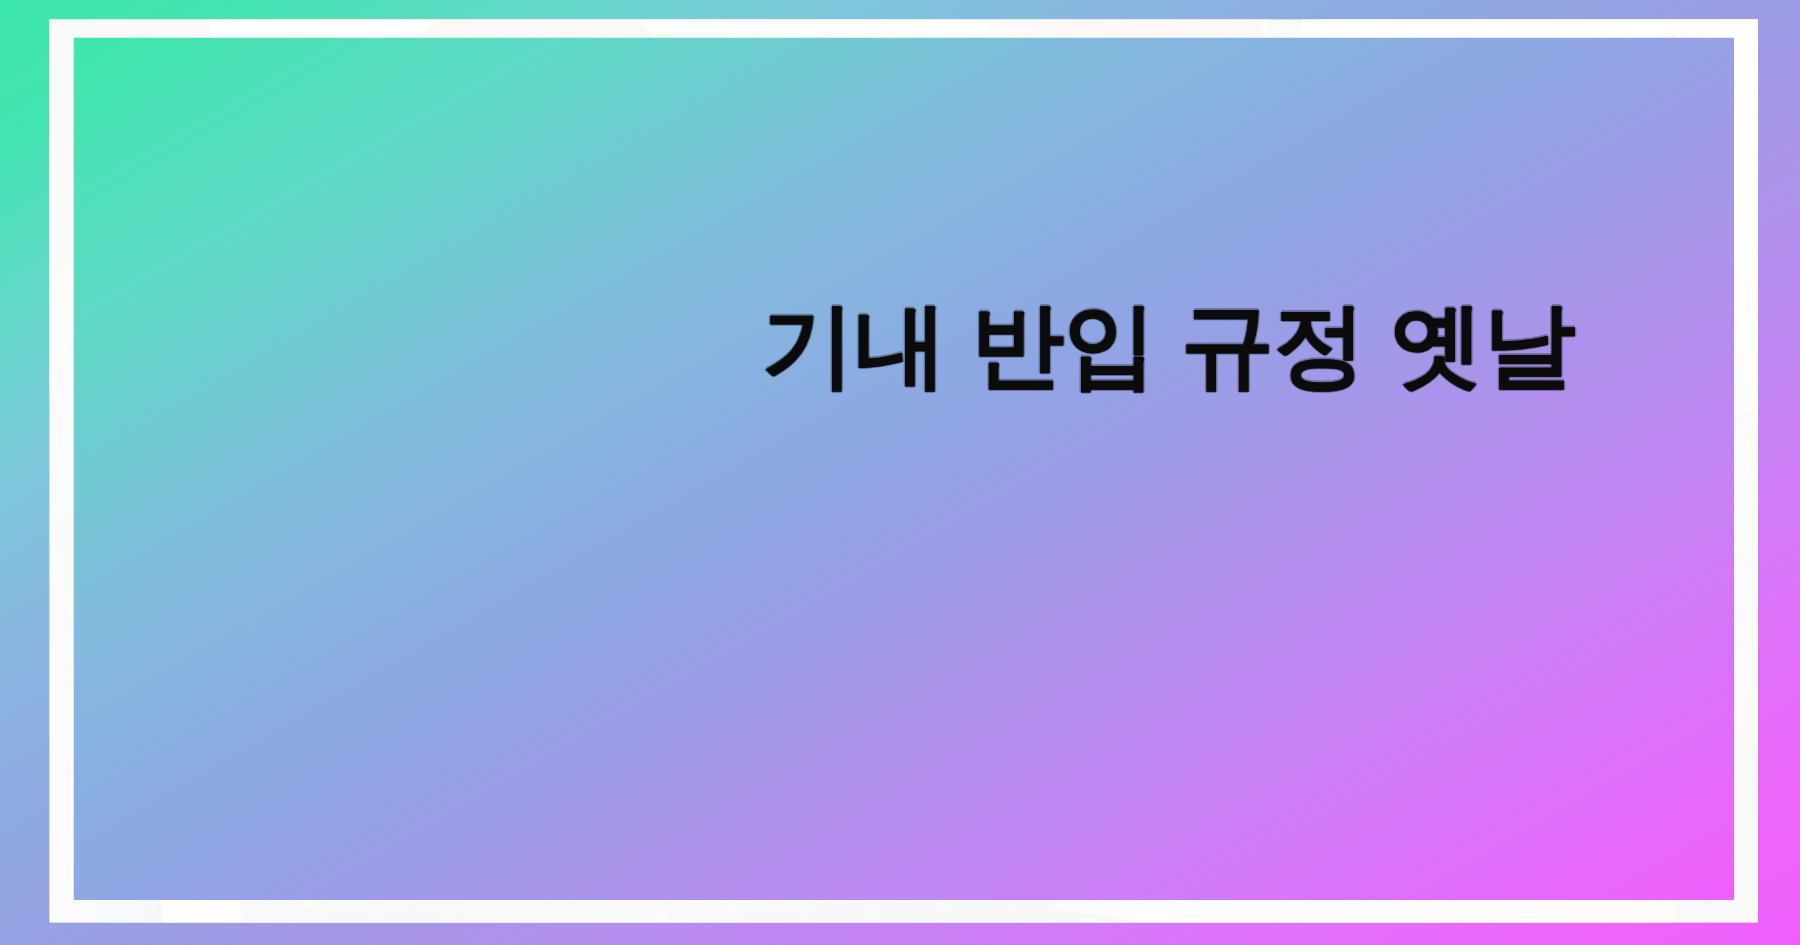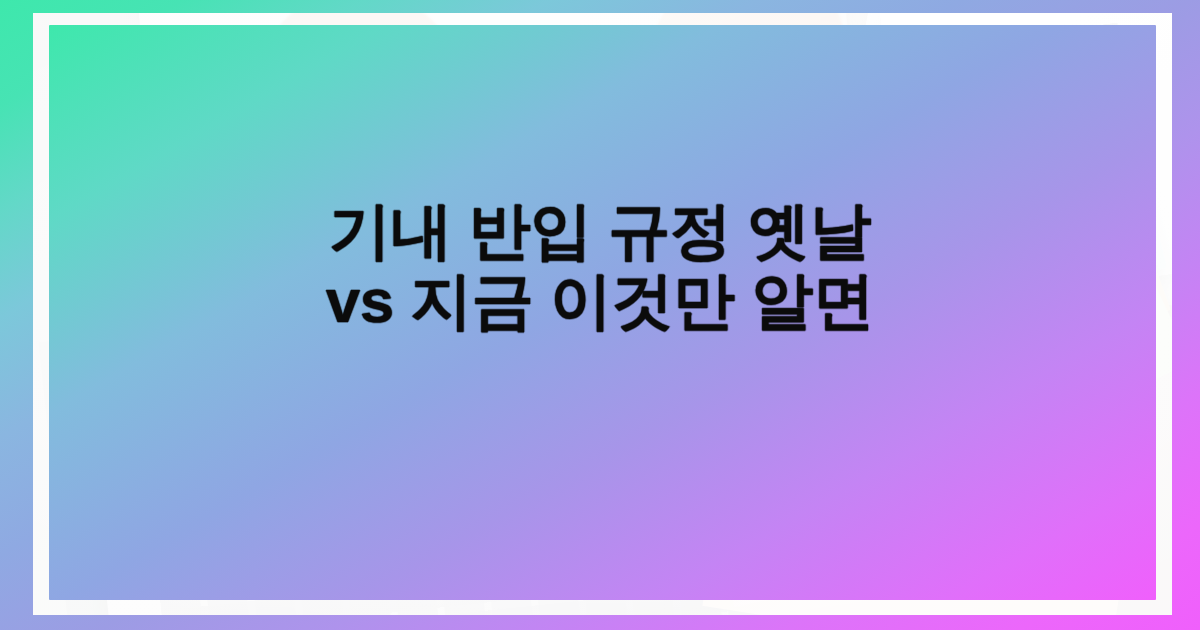--- a/index.html
+++ b/index.html
@@ -313,21 +313,21 @@
         #e06ffa 90%,
         #f05ffc 100%) border-box;
     pointer-events: none;
   }
 
   
   .title-wrap {
     position: absolute;
     left: 0; right: 0;
     top: 196px;
-    text-align: center;
+    text-align: right;
     padding: 0 150px;
     box-sizing: border-box;
   }
   .title-line {
     display: block;
     font-family: "Liberation Sans", "DejaVu Sans", sans-serif;
     font-weight: 700;
     font-size: 62px;
     line-height: 70px;
     color: #0b0b0b;
@@ -392,16 +392,15 @@
 
       <div class="photo-wash"></div>
       <div class="photo-wash2"></div>
     </div>
   </div>
 
   <div class="hairline"></div>
 
   <div class="title-wrap">
     <span class="title-line">기내 반입 규정 옛날</span>
-    <span class="title-line">vs 지금 이것만 알면</span>
   </div>
 
 </div>
 
 </body></html>

